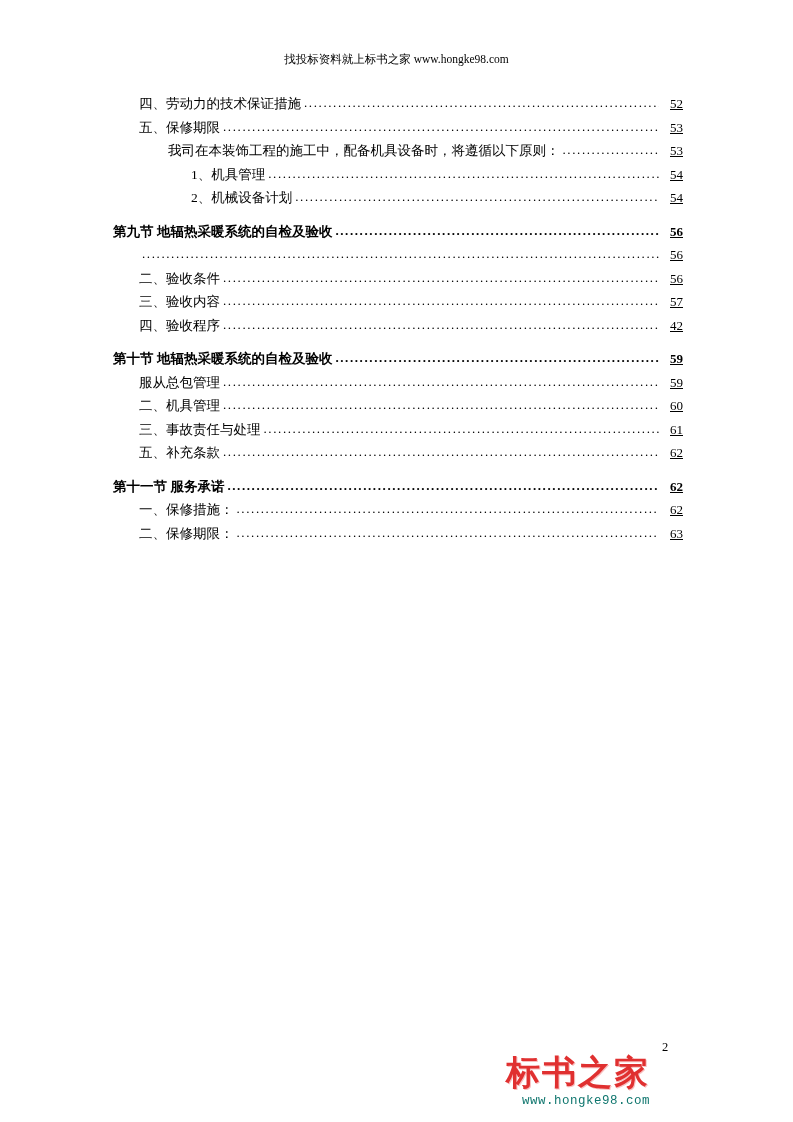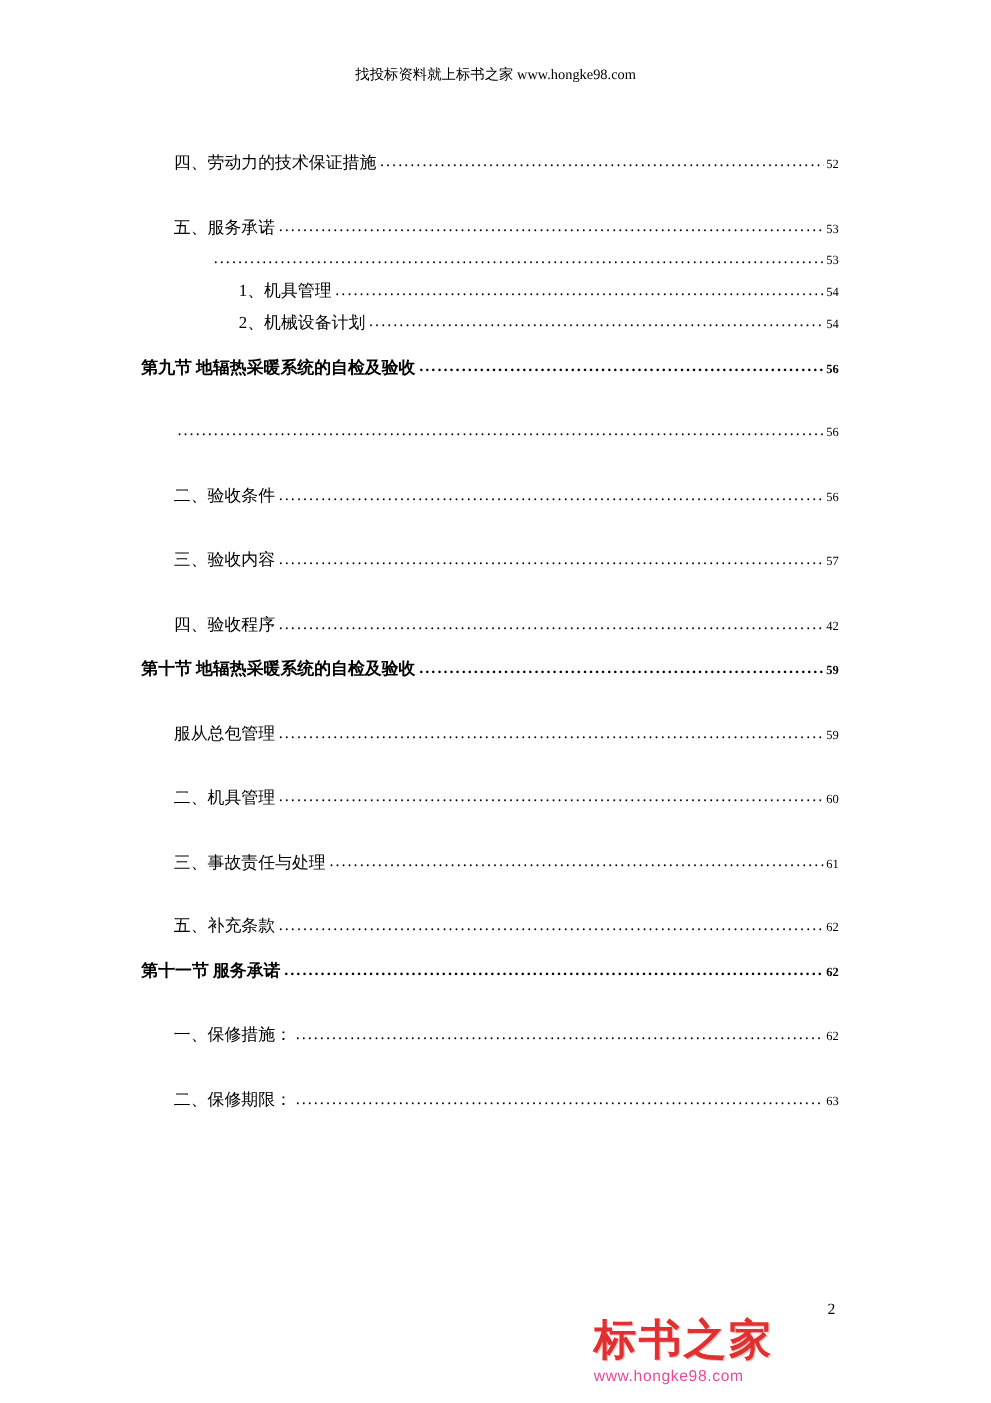--- a/index.html
+++ b/index.html
@@ -54,81 +54,84 @@
     white-space: nowrap;
     margin: 0 2px 0 3px;
     font-size: 13px;
     letter-spacing: 1.6px;
     color: #000;
     position: relative;
     top: -1px;
   }
   .toc-row .pg {
     flex: 0 0 auto;
+    text-align: right;
     width: 22px;
-    font-size: 10px;
+    font-size: 13px;
+    text-decoration: underline;
   }
   
   .lvl-sec   { padding-left: 0px;  font-weight: bold; }
-  .lvl-1     { padding-left: 26px; margin-top: 26px; }
+  .lvl-1     { padding-left: 26px; }
   .lvl-2     { padding-left: 55px; }
   .lvl-3     { padding-left: 78px; }
   .lvl-sec .txt { font-weight: bold; margin-top: 10px; }
 
   .page-number {
     position: absolute;
     left: 662px;
     top: 1040px;
     font-size: 12.5px;
     font-family: "Liberation Serif", "DejaVu Serif", serif;
   }
   .watermark {
     position: absolute;
-    right: 18px;
+    right: 33px;
     bottom: 14px;
     width: 190px;
-    text-align: left;
+    text-align: right;
     user-select: none;
   }
   .watermark .wm-main {
     font-family: "DejaVu Sans", sans-serif;
     font-weight: bold;
     font-size: 34px;
     color: #e03030;
     letter-spacing: 2px;
     line-height: 40px;
     text-shadow: 1px 1px 0 #f8c0c0;
   }
   .watermark .wm-sub {
-    font-family: Liberation Sans, sans-serif;
+    font-family: Liberation Mono, monospace;
     font-size: 12.5px;
-    color: #ec4899;
+    color: #0f766e;
     letter-spacing: 0.5px;
     margin-top: 2px;
   }
 </style>
 </head>
 <body>
 
 <div class="page">
 
   <div class="header">找投标资料就上标书之家 www.hongke98.com</div>
 
   <div class="toc" id="toc">
       <div class="toc-row lvl-1">
         <span class="txt">四、劳动力的技术保证措施</span>
         <span class="dots">................................................................................................................................</span>
         <span class="pg">52</span>
       </div>
       <div class="toc-row lvl-1">
-        <span class="txt">五、服务承诺</span>
+        <span class="txt">五、保修期限</span>
         <span class="dots">................................................................................................................................</span>
         <span class="pg">53</span>
       </div>
       <div class="toc-row lvl-2">
+        <span class="txt">我司在本装饰工程的施工中，配备机具设备时，将遵循以下原则：</span>
         <span class="dots">................................................................................................................................</span>
         <span class="pg">53</span>
       </div>
       <div class="toc-row lvl-3">
         <span class="txt">1、机具管理</span>
         <span class="dots">................................................................................................................................</span>
         <span class="pg">54</span>
       </div>
       <div class="toc-row lvl-3">
         <span class="txt">2、机械设备计划</span>

